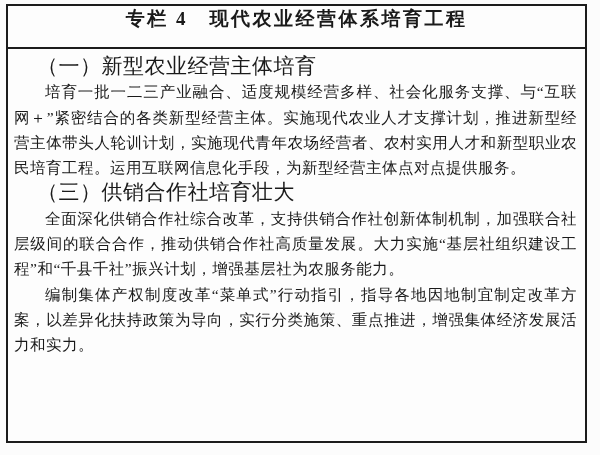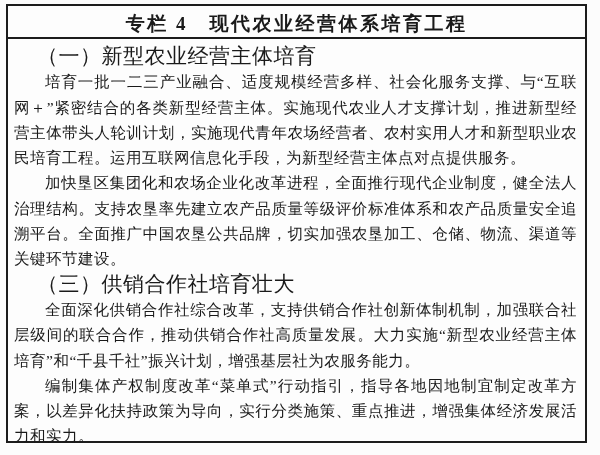--- a/index.html
+++ b/index.html
@@ -21,24 +21,24 @@
   .frame {
     position: absolute;
     left: 6px;
     top: 4px;
     width: 581px;
     height: 439px;
     border: 2px solid #1c1c1c;
     background: #fdfdfd;
   }
   .title-bar {
-    height: 33px;
+    height: 43px;
     border-bottom: 2px solid #1c1c1c;
     display: flex;
-    align-items: flex-end;
+    align-items: flex-start;
     justify-content: center;
   }
   .title {
     font-size: 19px;
     font-weight: bold;
     letter-spacing: 2.5px;
     white-space: nowrap;
   }
   .content {
     padding: 5px 8px 0 6px;
@@ -65,19 +65,18 @@
 <body>
 
 <div class="page">
   <div class="frame">
     <div class="title-bar">
       <span class="title">专栏 4　现代农业经营体系培育工程</span>
     </div>
     <div class="content">
       <p class="heading">（一）新型农业经营主体培育</p>
       <p class="para">培育一批一二三产业融合、适度规模经营多样、社会化服务支撑、与“互联网＋”紧密结合的各类新型经营主体。实施现代农业人才支撑计划，推进新型经营主体带头人轮训计划，实施现代青年农场经营者、农村实用人才和新型职业农民培育工程。运用互联网信息化手段，为新型经营主体点对点提供服务。</p>
-      <p class="para">加快垦区集团化和农场企业化改革进程，全面推行现代企业制度，健全法人治理结构。支持农垦率先建立农产品质量等级评价标准体系和农产品质量安全追溯平台。全面推广中国农垦公共品牌，切实加强农垦加工、仓储、物流、渠道等关键环节建设。</p>
       <p class="heading">（三）供销合作社培育壮大</p>
-      <p class="para">全面深化供销合作社综合改革，支持供销合作社创新体制机制，加强联合社层级间的联合合作，推动供销合作社高质量发展。大力实施“新型农业经营主体培育”和“千县千社”振兴计划，增强基层社为农服务能力。</p>
+      <p class="para">全面深化供销合作社综合改革，支持供销合作社创新体制机制，加强联合社层级间的联合合作，推动供销合作社高质量发展。大力实施“基层社组织建设工程”和“千县千社”振兴计划，增强基层社为农服务能力。</p>
       <p class="para">编制集体产权制度改革“菜单式”行动指引，指导各地因地制宜制定改革方案，以差异化扶持政策为导向，实行分类施策、重点推进，增强集体经济发展活力和实力。</p>
     </div>
   </div>
 </div>
 
 </body></html>

